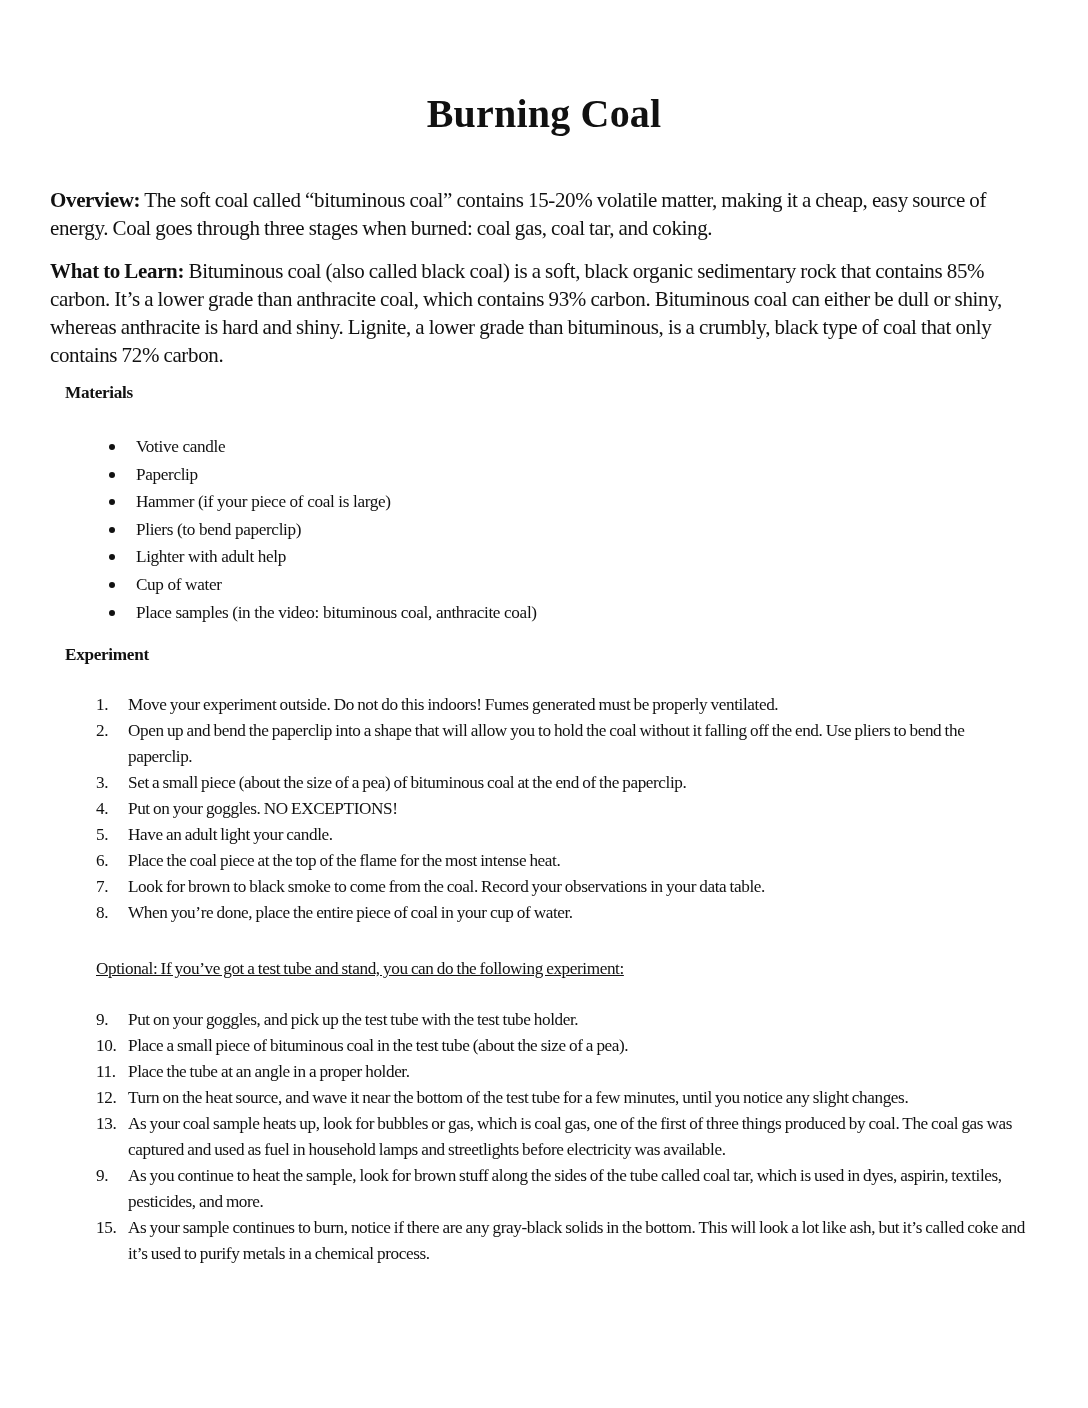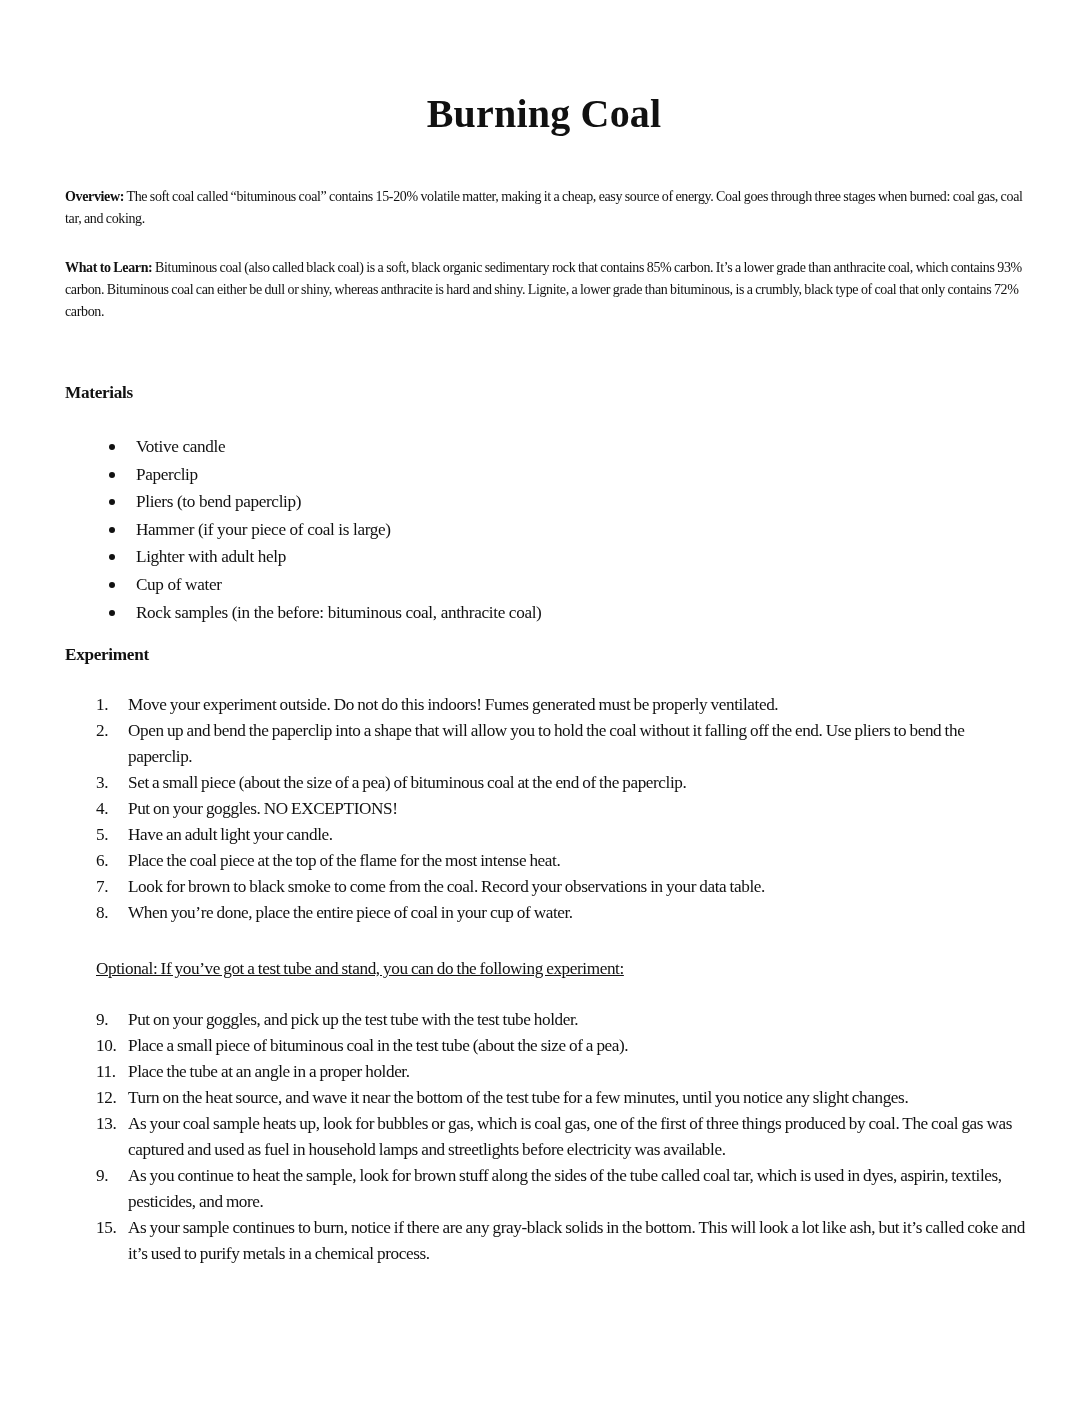--- a/index.html
+++ b/index.html
@@ -8,22 +8,22 @@
     font-family: "Liberation Serif", "DejaVu Serif", serif;
     color: #111111;
   }
   .page { position: absolute; left: 0; top: 0; width: 903px; height: 1408px; border-radius: 14px; }
   .title {
     position: absolute; left: 0; width: 1088px; top: 88px;
     text-align: center; font-weight: bold; font-size: 40px; line-height: 52px;
     letter-spacing: 0.2px;
   }
   .para {
-    position: absolute; left: 65px; width: 965px;
-    font-size: 14px; line-height: 22px; letter-spacing: -0.35px; word-spacing: -0.5px;
+    position: absolute; left: 50px; width: 965px;
+    font-size: 21px; line-height: 28px; letter-spacing: -0.35px; word-spacing: -0.5px;
   }
   .para b { font-weight: bold; }
   .heading {
     position: absolute; left: 65px; font-weight: bold; font-size: 17.2px; line-height: 26px;
     letter-spacing: -0.3px;
   }
   .bullets { position: absolute; left: 65px; top: 425px; width: 900px; margin: 8px; padding: 0; list-style: none; }
   .bullets li { position: relative; height: 27.6px; line-height: 27.6px; font-size: 17.2px; padding-left: 63px; letter-spacing: -0.35px; }
   .bullets .dot { position: absolute; left: 36px; top: 11px; width: 6px; height: 6px; border-radius: 50%; background: #111; }
   .steps { position: absolute; left: 65px; width: 965px; margin: 0; padding: 0; list-style: none; }
@@ -47,25 +47,25 @@
 
   <div class="para" style="top:257px;">
     <b>What to Learn:</b><span> Bituminous coal (also called black coal) is a soft, black organic sedimentary rock that contains 85% carbon. It’s a lower grade than anthracite coal, which contains 93% carbon. Bituminous coal can either be dull or shiny, whereas anthracite is hard and shiny. Lignite, a lower grade than bituminous, is a crumbly, black type of coal that only contains 72% carbon.</span>
   </div>
 
   <div class="heading" style="top:380px;">Materials</div>
 
   <ul class="bullets">
     <li><span class="dot"></span><span>Votive candle</span></li>
     <li><span class="dot"></span><span>Paperclip</span></li>
+    <li><span class="dot"></span><span>Hammer (if your piece of coal is large)</span></li>
     <li><span class="dot"></span><span>Pliers (to bend paperclip)</span></li>
-    <li><span class="dot"></span><span>Hammer (if your piece of coal is large)</span></li>
     <li><span class="dot"></span><span>Lighter with adult help</span></li>
     <li><span class="dot"></span><span>Cup of water</span></li>
-    <li><span class="dot"></span><span>Rock samples (in the before: bituminous coal, anthracite coal)</span></li>
+    <li><span class="dot"></span><span>Place samples (in the video: bituminous coal, anthracite coal)</span></li>
   </ul>
 
   <div class="heading" style="top:642px;">Experiment</div>
 
   <ol class="steps" style="top:692px;">
     <li><span class="num">1.</span><span>Move your experiment outside. Do not do this indoors! Fumes generated must be properly ventilated.</span></li>
     <li><span class="num">2.</span><span>Open up and bend the paperclip into a shape that will allow you to hold the coal without it falling off the end. Use pliers to bend the paperclip.</span></li>
     <li><span class="num">3.</span><span>Set a small piece (about the size of a pea) of bituminous coal at the end of the paperclip.</span></li>
     <li><span class="num">4.</span><span>Put on your goggles. NO EXCEPTIONS!</span></li>
     <li><span class="num">5.</span><span>Have an adult light your candle.</span></li>

